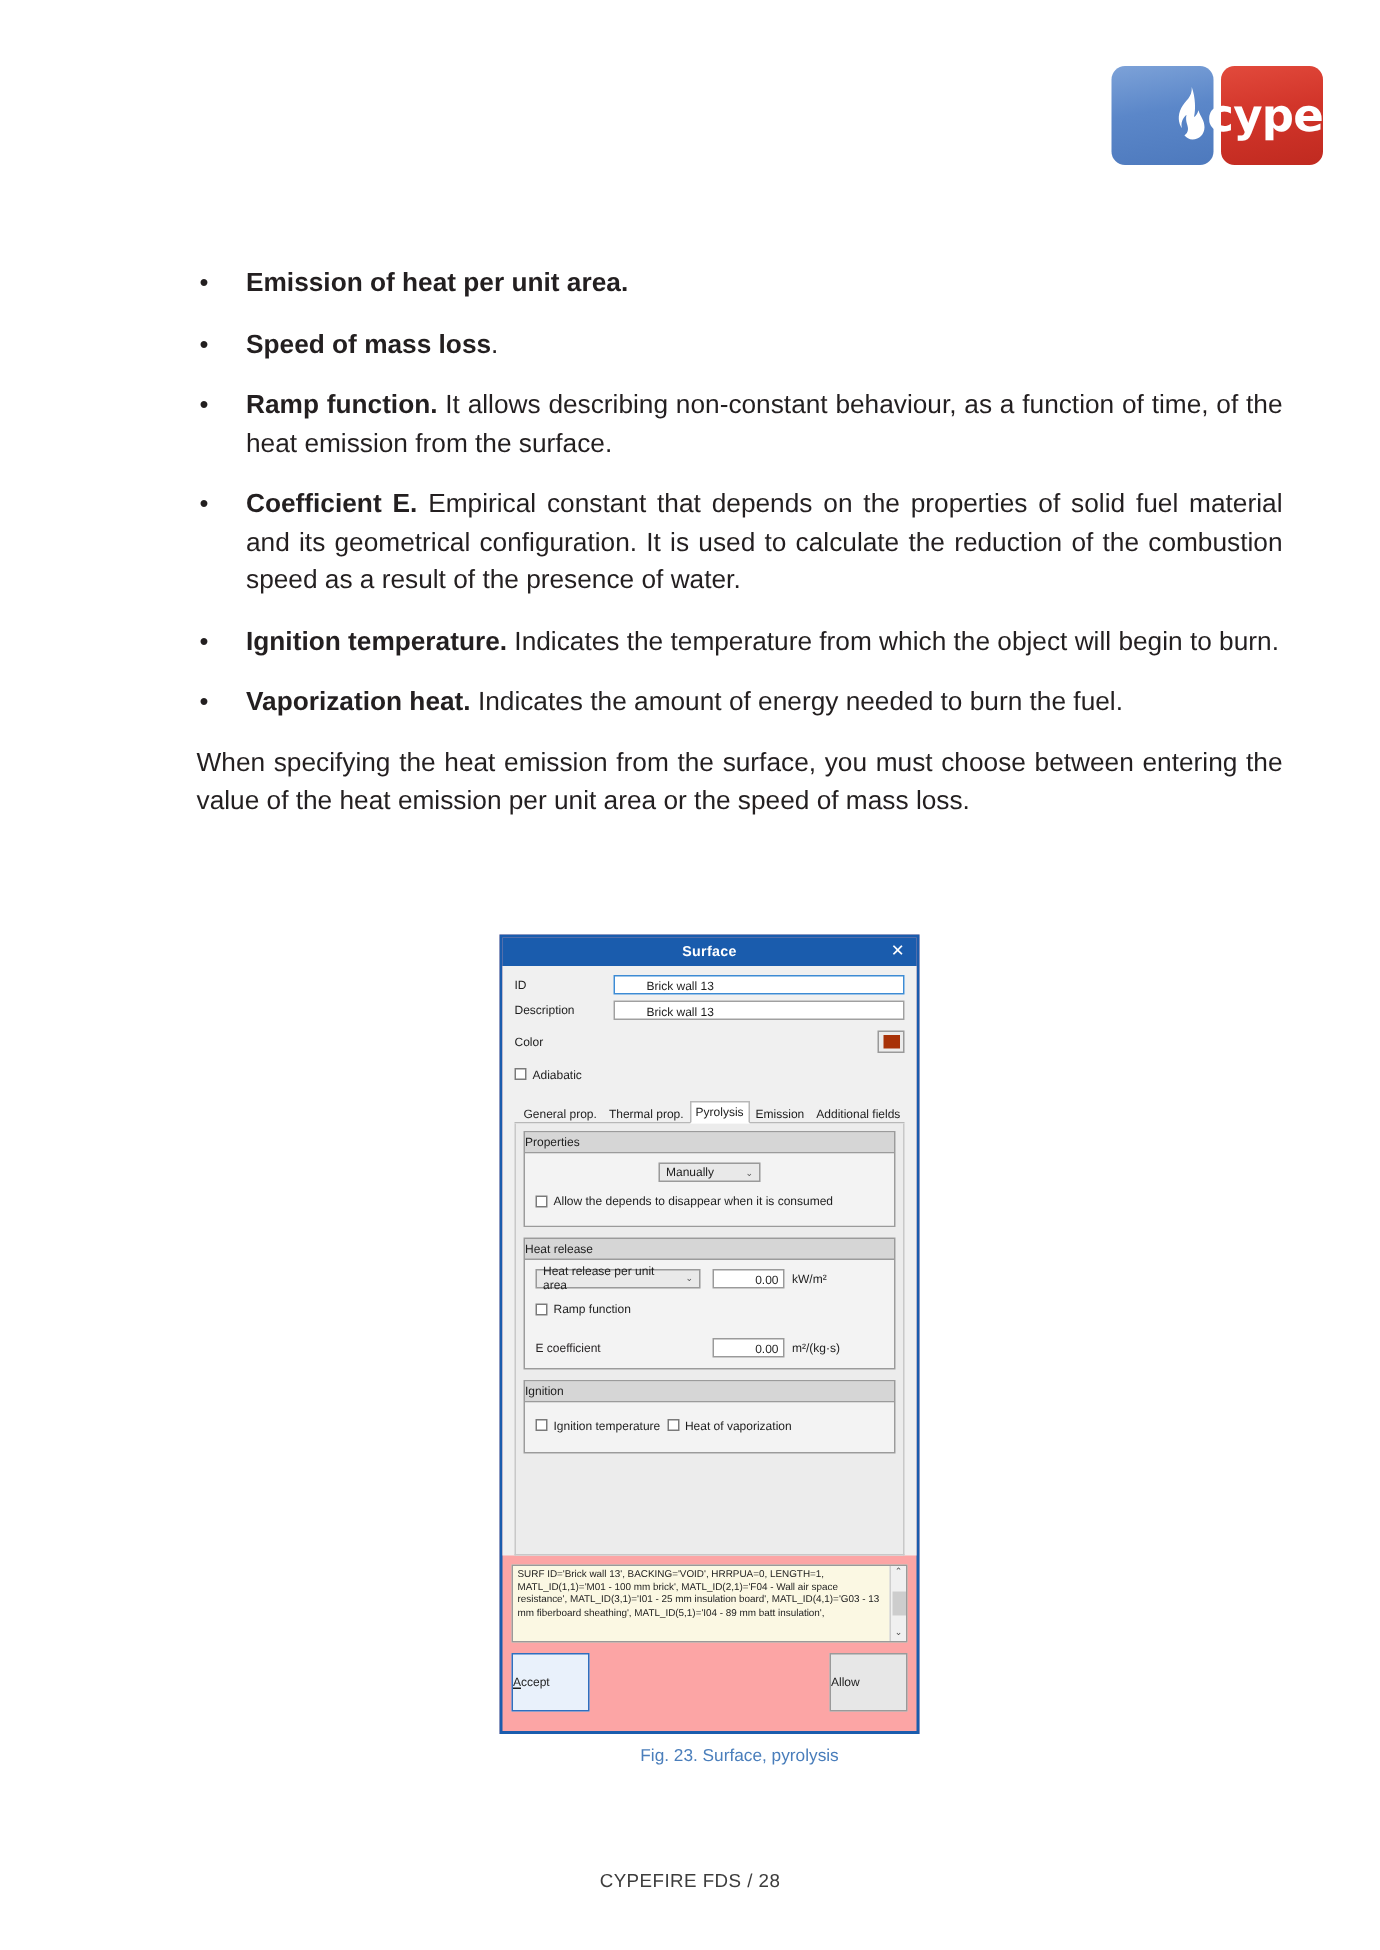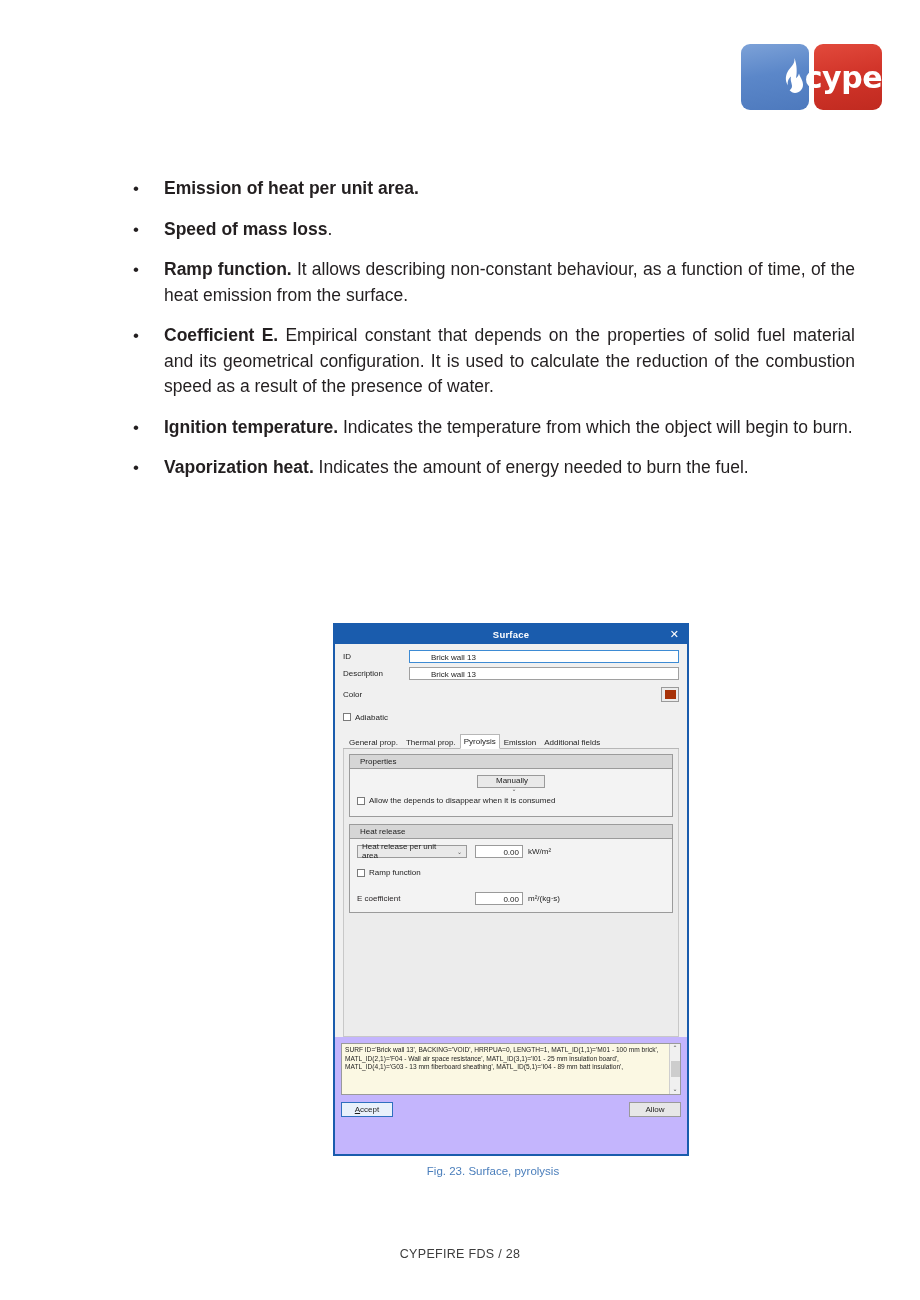--- a/index.html
+++ b/index.html
@@ -98,25 +98,25 @@
   }
 
   
   .figure {
     position: absolute;
     left: 333px;
     top: 623px;
     width: 320px;
   }
   .dialog {
-    width: 356px;
+    width: 280px;
     height: 533px;
     box-sizing: border-box;
     border: 2px solid #1a5cad;
-    background: #c4b5fd;
+    background: #fca5a5;
     position: relative;
     font-family: "Liberation Sans", sans-serif;
   }
   .titlebar {
     height: 19px;
     background: #1a5cad;
     color: #ffffff;
     display: flex;
     align-items: center;
     justify-content: center;
@@ -240,21 +240,21 @@
   .groupbox {
     border: 1px solid #9b9b9b;
     background: #f3f3f3;
     margin-bottom: 7px;
   }
   .group-head {
     background: #d6d6d6;
     border-bottom: 1px solid #9b9b9b;
     font-size: 8px;
     color: #1d1d1d;
-    padding: 2px 10px;
+    padding: 2px 0;
   }
   .group-body {
     padding: 6px 7px 7px 7px;
     background: #f3f3f3;
   }
   .combo {
     height: 13px;
     border: 1px solid #9a9a9a;
     background: #e9e9e9;
     font-size: 8px;
@@ -268,21 +268,20 @@
   .combo .chev {
     font-size: 6px;
     color: #555;
     margin-left: 6px;
     margin-right: 2px;
   }
   .combo.center {
     width: 68px;
     margin: 0 auto;
     display: flex;
-    flex-direction: column;
   }
   .numbox {
     width: 48px;
     height: 13px;
     border: 1px solid #9a9a9a;
     background: #ffffff;
     font-size: 8px;
     color: #1d1d1d;
     text-align: right;
     padding: 0 3px;
@@ -354,23 +353,22 @@
   .btn-row {
     display: flex;
     align-items: center;
     margin: 7px 6px 0 6px;
   }
   .btn {
     font-size: 8px;
     color: #1d1d1d;
     background: #e7e7e7;
     border: 1px solid #9a9a9a;
-    padding: 2px 0;
+    padding: 14px 0;
     width: 52px;
-    text-align: center;
     box-sizing: border-box;
   }
   .btn.primary {
     border: 1px solid #2f6fbf;
     background: #e9f1fb;
   }
   .btn.primary u { text-decoration: underline; }
   .btn.cancel { margin-left: auto; }
 
   .caption {
@@ -430,20 +428,21 @@
       <li>
         <span class="dot">•</span>
         <b>Ignition temperature.</b><span> Indicates the temperature from which the object will begin to burn.</span>
       </li>
       <li>
         <span class="dot">•</span>
         <b>Vaporization heat.</b><span> Indicates the amount of energy needed to burn the fuel.</span>
       </li>
     </ul>
 
+    <p class="para justify-all closing">When specifying the heat emission from the surface, you must choose between entering the value of the heat emission per unit area or the speed of mass loss.</p>
   </div>
 
   <div class="figure">
     <div class="dialog">
 
       <div class="titlebar">
         <span class="t-title">Surface</span>
         <span class="t-close">✕</span>
       </div>
 
@@ -512,20 +511,33 @@
                 <span>Ramp function</span>
               </div>
               <div class="ecoef-row">
                 <span class="lbl">E coefficient</span>
                 <div class="numbox">0.00</div>
                 <span class="unit">m²/(kg·s)</span>
               </div>
             </div>
           </div>
 
+          <div class="groupbox">
+            <div class="group-head">Ignition</div>
+            <div class="group-body">
+              <div class="chk chk-line">
+                <span class="box"></span>
+                <span>Ignition temperature</span>
+              </div>
+              <div class="chk chk-line">
+                <span class="box"></span>
+                <span>Heat of vaporization</span>
+              </div>
+            </div>
+          </div>
 
         </div>
 
       </div>
 
       <div class="codearea-wrap">
         <div class="codearea">SURF ID='Brick wall 13', BACKING='VOID', HRRPUA=0, LENGTH=1, MATL_ID(1,1)='M01 - 100 mm brick', MATL_ID(2,1)='F04 - Wall air space resistance', MATL_ID(3,1)='I01 - 25 mm insulation board', MATL_ID(4,1)='G03 - 13 mm fiberboard sheathing', MATL_ID(5,1)='I04 - 89 mm batt insulation',</div>
         <div class="vscroll">
           <span class="arrow">⌃</span>
           <span class="thumb"></span>

